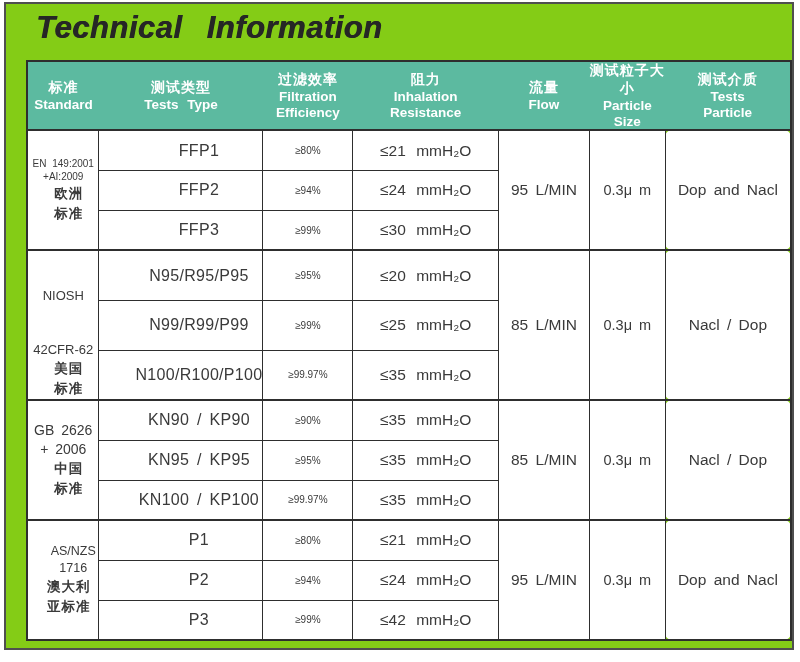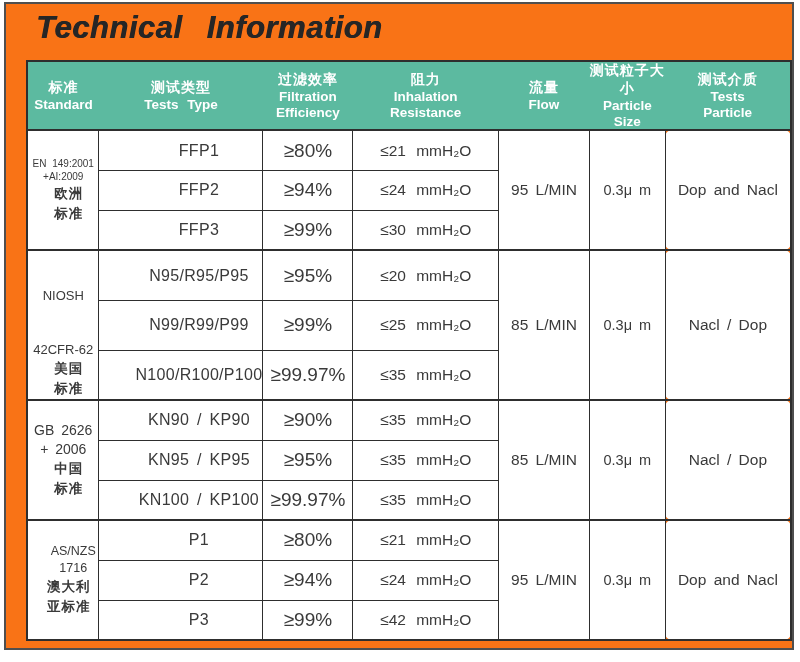--- a/index.html
+++ b/index.html
@@ -16,21 +16,21 @@
     background:#ffffff;
     font-family:"Liberation Sans", sans-serif;
     position:relative;
     overflow:hidden;
   }
   .frame{
     position:absolute;
     left:4px;top:2px;
     width:790px;height:648px;
     border:2px solid #4f4f4f;
-    background:#f97316;
+    background:#84cc16;
   }
   .title{
     position:absolute;
     left:30px;top:6px;
     margin:0;
     font-size:31px;
     font-weight:bold;
     font-style:italic;
     letter-spacing:0.5px;
     word-spacing:15px;
@@ -73,21 +73,21 @@
     border:1.5px solid var(--line);
     background:#ffffff;
     color:var(--ink);
     text-align:center;
     vertical-align:middle;
     padding:0;
     word-spacing:3px;
   }
   tr.gs > td{border-top:2.5px solid var(--line);}
   td.type{font-size:16px;letter-spacing:0.3px;padding-left:36px;}
-  td.eff{font-size:19px;}
+  td.eff{font-size:10px;}
   td.res{font-size:15.5px;word-spacing:6px;}
   td.flow{font-size:15.5px;}
   td.psize{font-size:14.5px;}
   td.tpart{font-size:15.5px;border-radius:7px;}
   td.std .lat{display:block;line-height:1.35;}
   td.std .cjk{
     display:block;
     line-height:1.5;
     font-weight:bold;
     font-size:13.5px;

